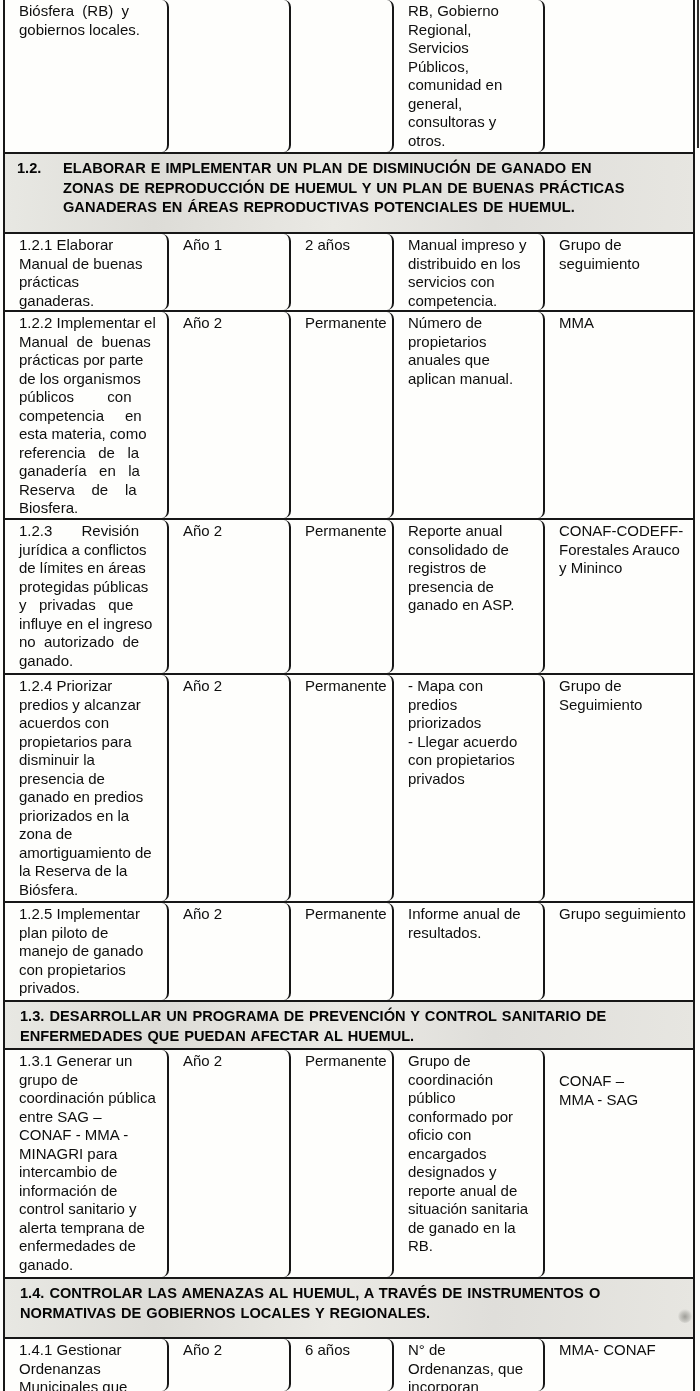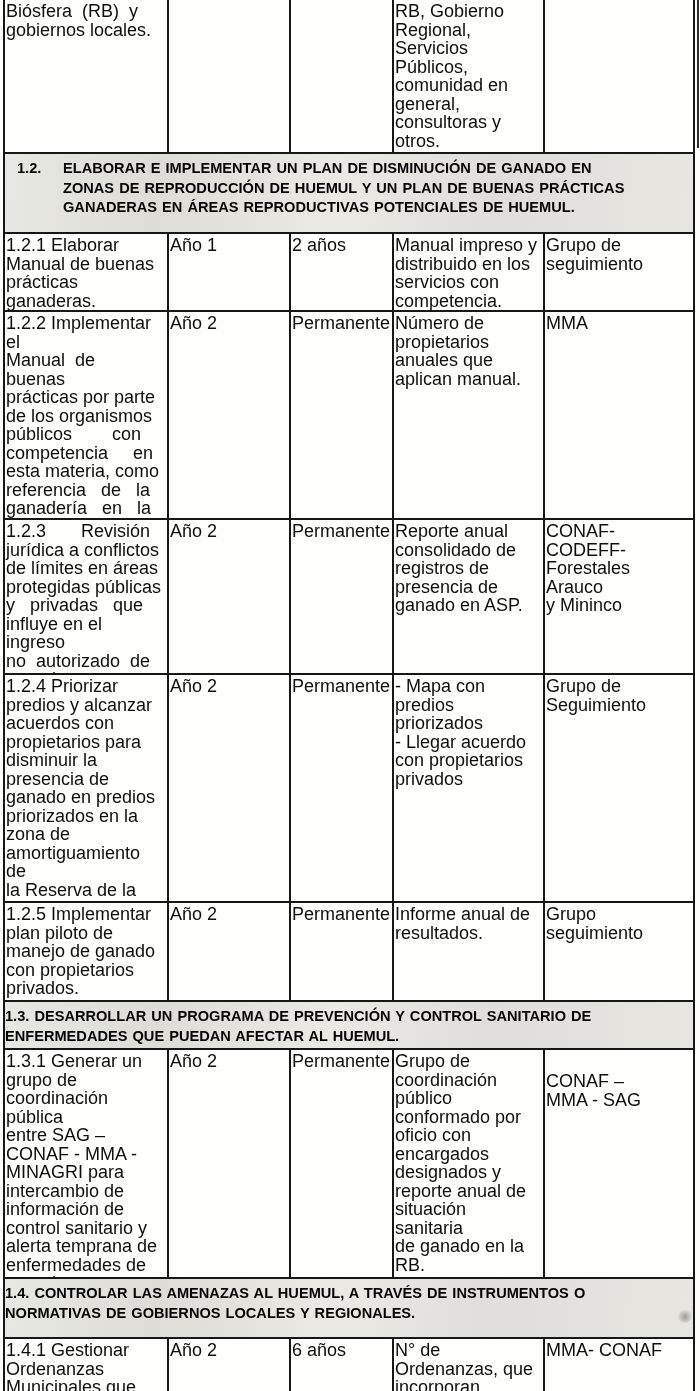--- a/index.html
+++ b/index.html
@@ -13,34 +13,34 @@
     border-left:2px solid #171717;border-right:2px solid #171717;
     box-sizing:border-box;background:#fefefc;
   }
   .row{
     display:grid;grid-template-columns:164px 122px 103px 151px 148px;
     border-top:2px solid #171717;box-sizing:border-box;overflow:hidden;
   }
   .row.first{border-top:none;}
   .cell{
     border-right:2px solid #171717;box-sizing:border-box;
-    padding:2px 4px 0 1px;font-size:18px;line-height:18.5px;
-    white-space:pre-wrap;overflow:hidden;
+    padding:2px 4px 0 14px;font-size:15px;line-height:18.5px;
+    white-space:pre-wrap;overflow:hidden;border-radius:7px;
   }
   .cell:last-child{border-right:none;}
   .section{
     display:block;border-top:2px solid #171717;box-sizing:border-box;overflow:hidden;
     background:linear-gradient(93deg,#e8e8e3 0%,#dddcd7 22%,#eae9e4 48%,#dfdeda 71%,#e7e6e1 100%);
     font-weight:700;font-size:14.6px;line-height:19.5px;word-spacing:1px;
     color:#050505;white-space:pre-wrap;
   }
   .section-hanging{display:flex;padding:5px 6px 0 12px;}
   .section-num{flex:0 0 46px;}
   .section-text{flex:1 1 auto;}
-  .section-plain{padding:5px 8px 0 0;}
+  .section-plain{padding:5px 8px 0 15px;}
   
   .h-r0{height:152px}.h-s1{height:80px}.h-r2{height:78px}.h-r3{height:208px}
   .h-r4{height:155px}.h-r5{height:228px}.h-r6{height:99px}.h-s7{height:48px}
   .h-r8{height:229px}.h-s9{height:60px}.h-r10{height:54px}
   .pad-top-20{padding-top:22px;}
   .scan-edge{position:absolute;left:697px;top:0;width:2px;height:148px;background:#2e2e2c;}
   .scan-smudge{
     position:absolute;left:678px;top:1309px;width:14px;height:14px;border-radius:50%;
     background:radial-gradient(circle at 50% 55%,rgba(110,110,104,.6) 0%,rgba(140,140,134,.35) 45%,rgba(170,170,165,.15) 65%,transparent 78%);
   }

